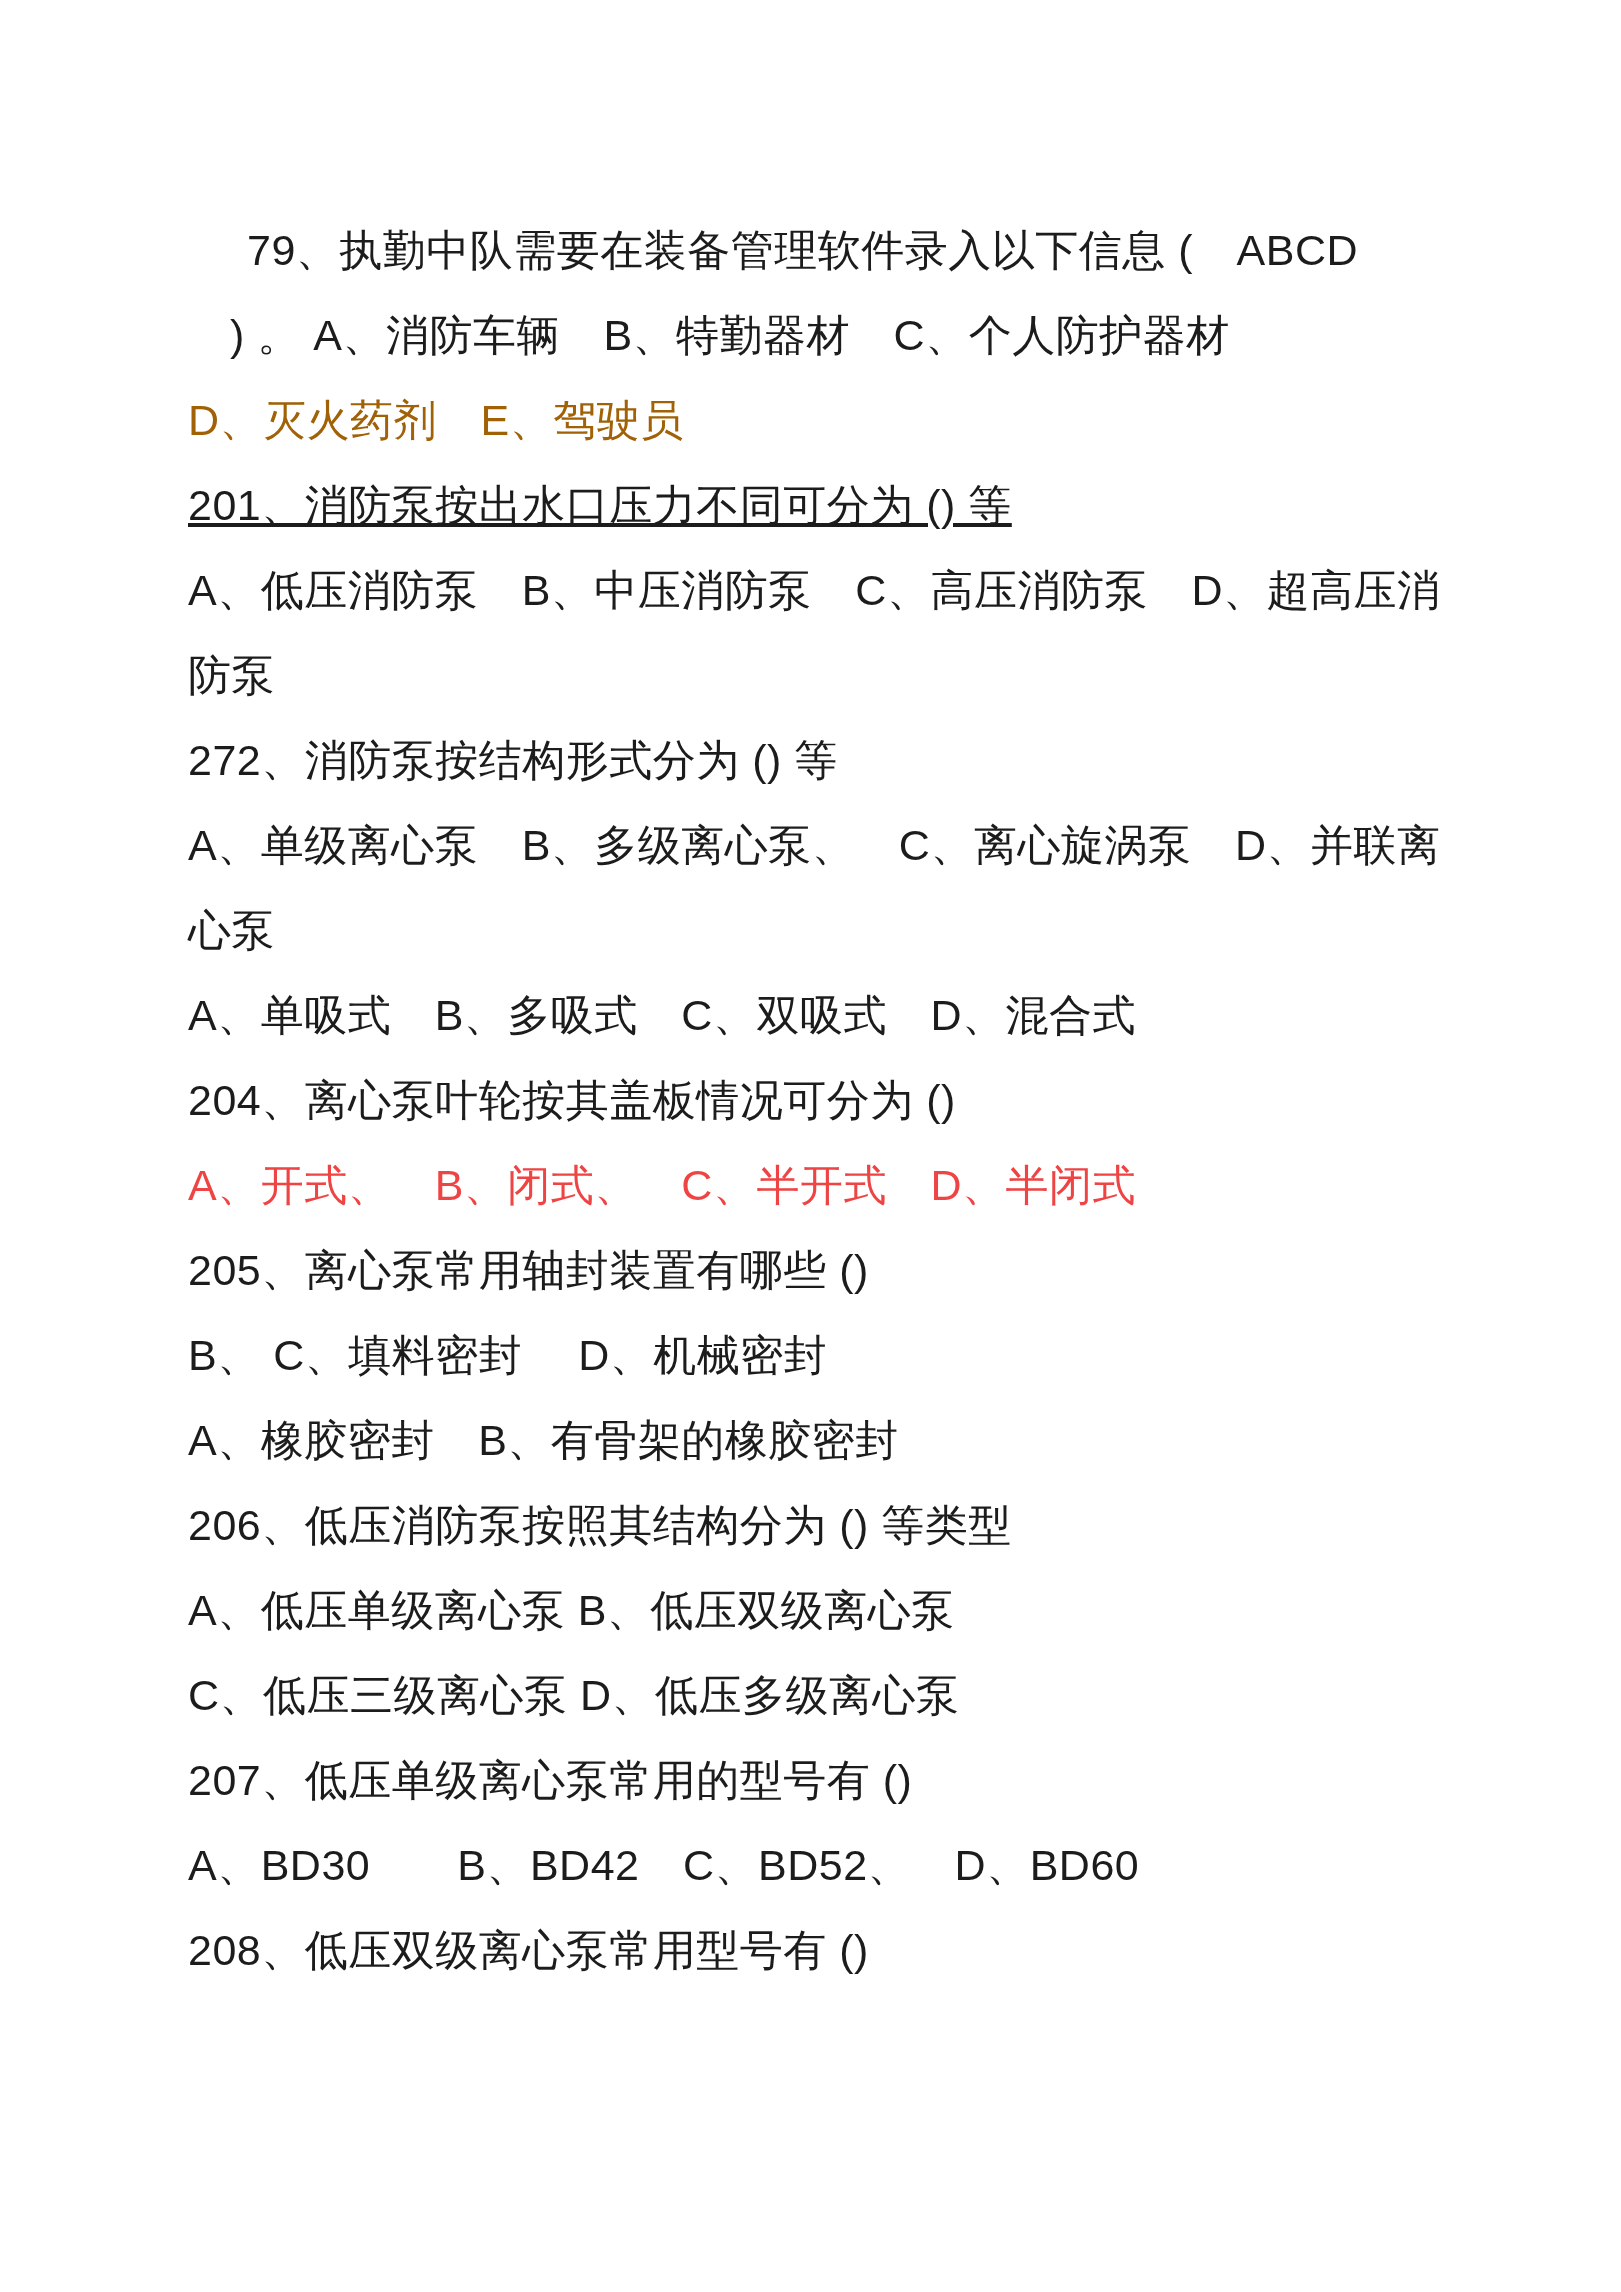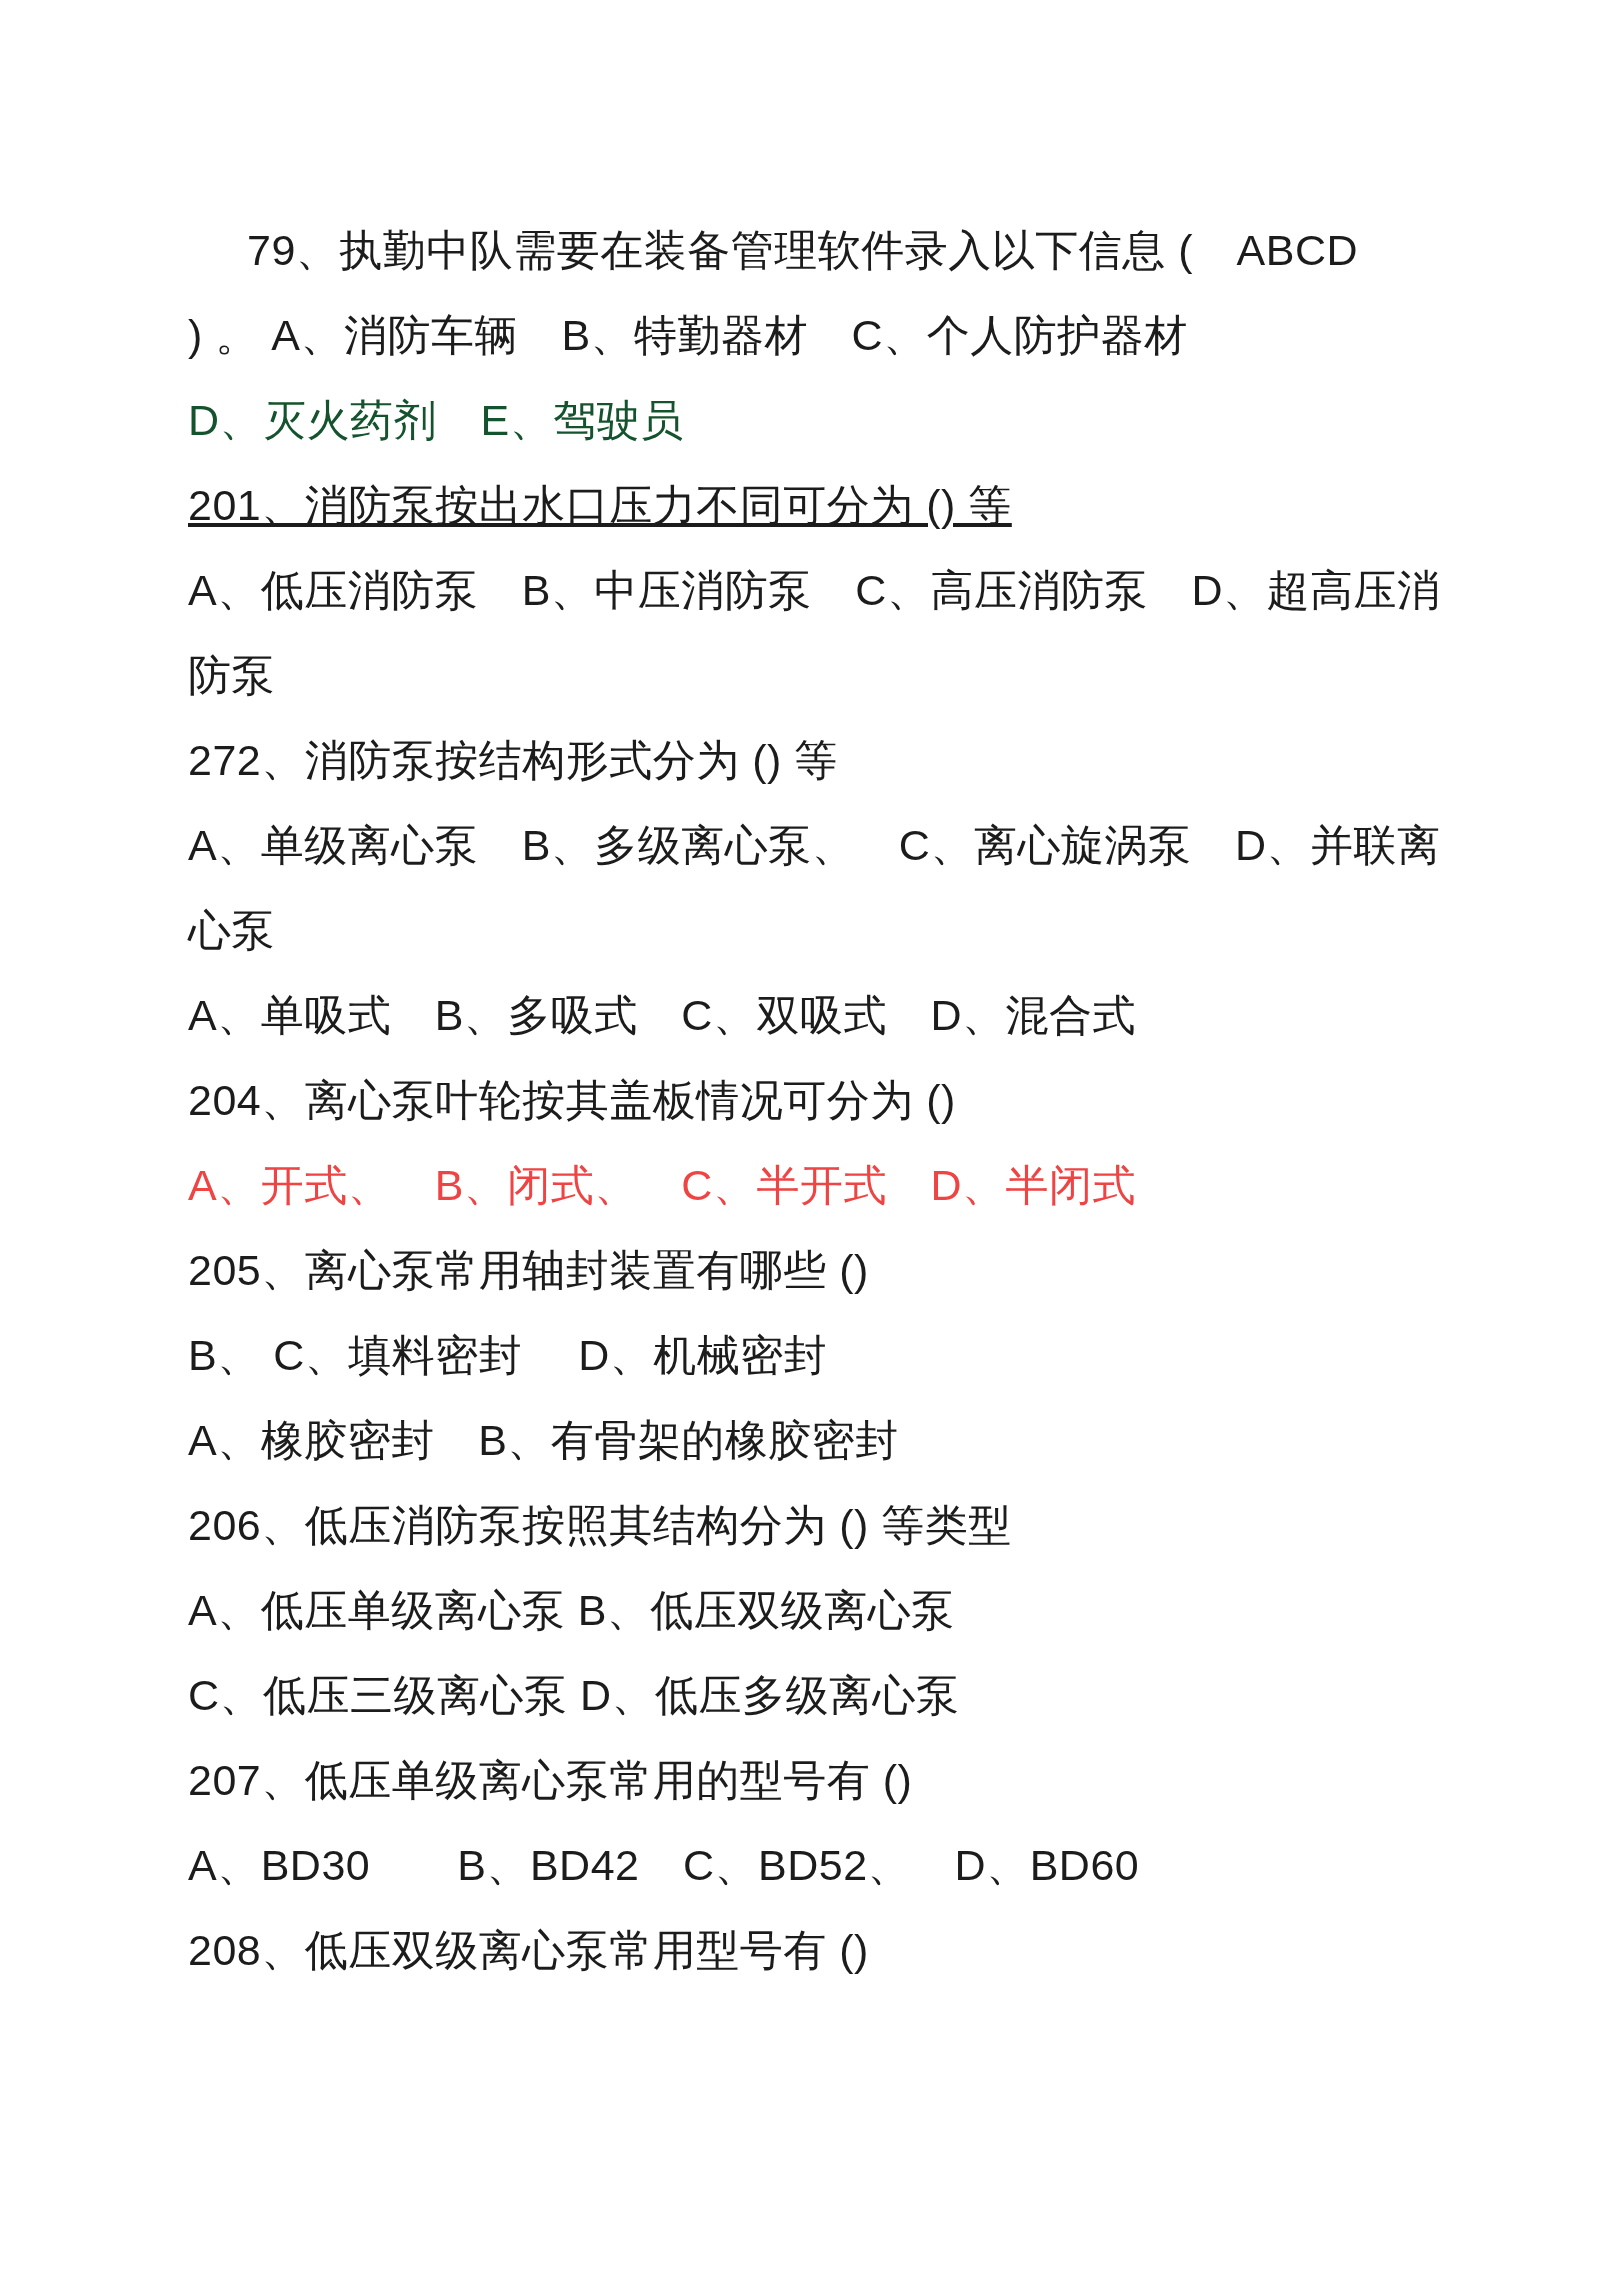--- a/index.html
+++ b/index.html
@@ -33,22 +33,22 @@
   .line.indent {
     padding-left: 59px;
   }
 </style>
 </head>
 <body>
 
 <div class="page" style="background: rgb(255, 255, 255);">
   <div class="content" id="lines-container">
       <div class="line indent" style="color: rgb(28, 28, 28);">79、执勤中队需要在装备管理软件录入以下信息 (　ABCD</div>
-      <div class="line" style="color: rgb(28, 28, 28);">) 。 A、消防车辆　B、特勤器材　C、个人防护器材</div>
-      <div class="line" style="color: #14532d;">D、灭火药剂　E、驾驶员</div>
+      <div class="line" style="color: rgb(28, 28, 28); margin-left: 42px;">) 。 A、消防车辆　B、特勤器材　C、个人防护器材</div>
+      <div class="line" style="color: #a16207;">D、灭火药剂　E、驾驶员</div>
       <div class="line" style="color: rgb(28, 28, 28); text-decoration: underline;">201、消防泵按出水口压力不同可分为 () 等</div>
       <div class="line" style="color: rgb(28, 28, 28);">A、低压消防泵　B、中压消防泵　C、高压消防泵　D、超高压消</div>
       <div class="line" style="color: rgb(28, 28, 28);">防泵</div>
       <div class="line" style="color: rgb(28, 28, 28);">272、消防泵按结构形式分为 () 等</div>
       <div class="line" style="color: rgb(28, 28, 28);">A、单级离心泵　B、多级离心泵、　C、离心旋涡泵　D、并联离</div>
       <div class="line" style="color: rgb(28, 28, 28);">心泵</div>
       <div class="line" style="color: rgb(28, 28, 28);">A、单吸式　B、多吸式　C、双吸式　D、混合式</div>
       <div class="line" style="color: rgb(28, 28, 28);">204、离心泵叶轮按其盖板情况可分为 ()</div>
       <div class="line" style="color: #ef4444;">A、开式、　B、闭式、　C、半开式　D、半闭式</div>
       <div class="line" style="color: rgb(28, 28, 28);">205、离心泵常用轴封装置有哪些 ()</div>

